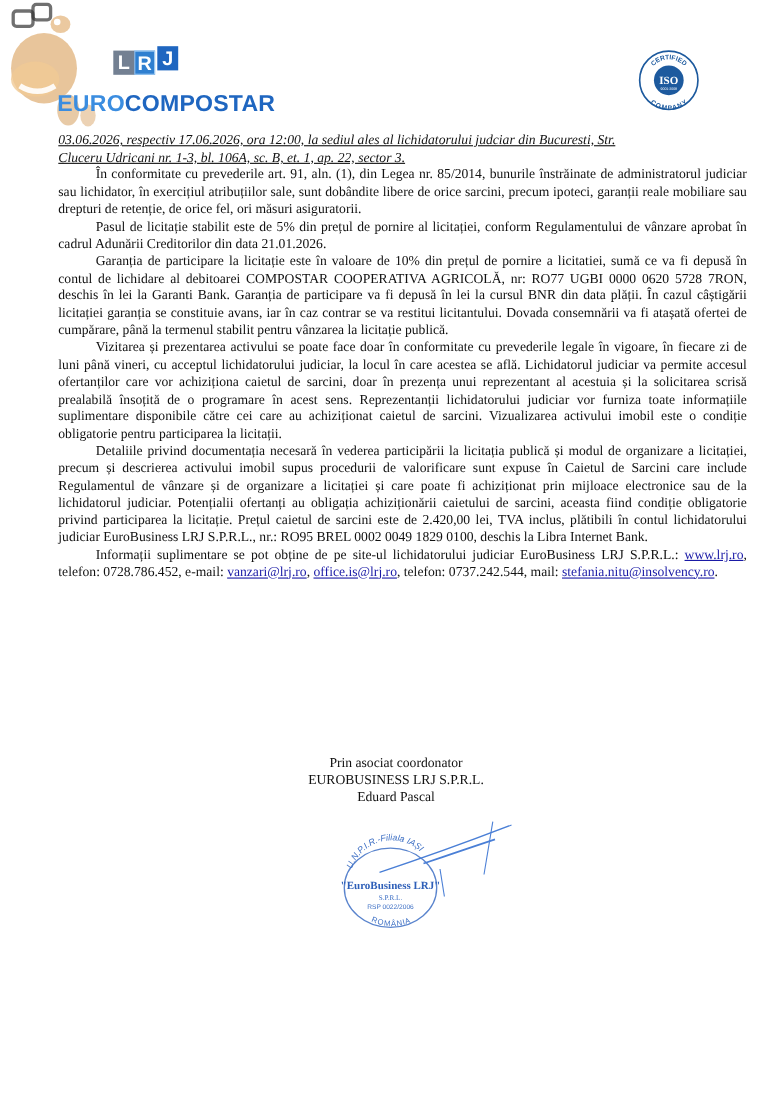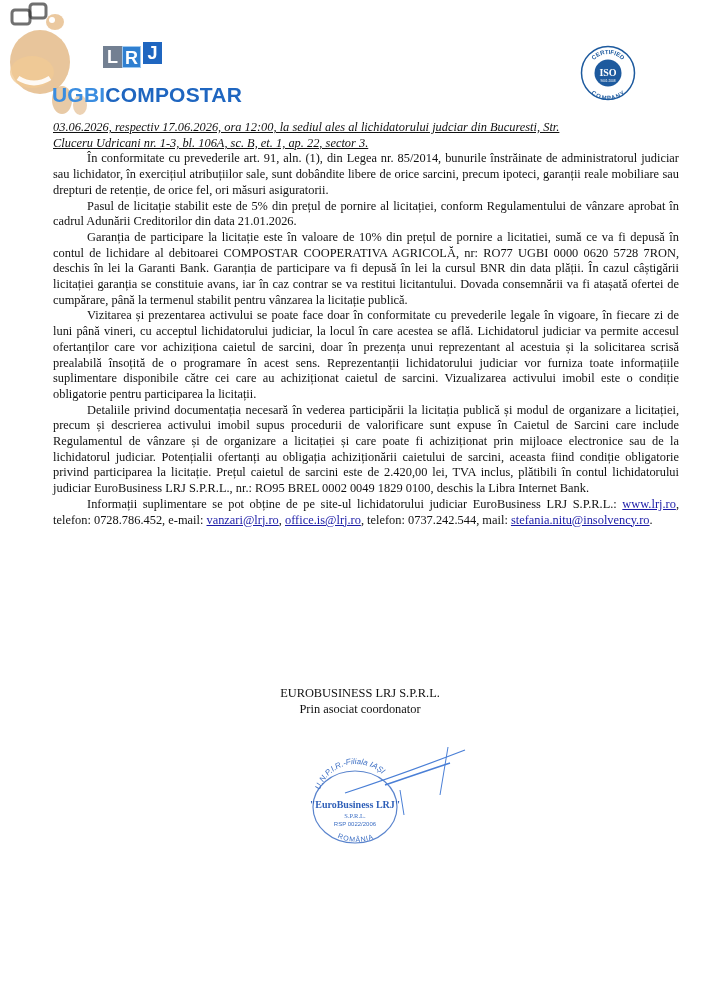--- a/index.html
+++ b/index.html
@@ -35,21 +35,21 @@
   <ellipse cx="62" cy="100" rx="10" ry="14" fill="#d9a66a" opacity="0.6"></ellipse>
   <ellipse cx="80" cy="105" rx="7" ry="10" fill="#d9a66a" opacity="0.5"></ellipse>
 </svg>
 
 <div class="lrj-logo">
   <div class="lrj-box lrj-l">L</div>
   <div class="lrj-box lrj-r">R</div>
   <div class="lrj-box lrj-j">J</div>
 </div>
 <div class="eurobusiness">
-  <span class="eu">UGBI</span><span>COMPOSTAR</span>
+  <span class="eu">EURO</span><span>COMPOSTAR</span>
 </div>
 
 <svg class="iso" viewBox="0 0 56 56">
   <defs>
     <path id="arcTop" d="M9 28 A19 19 0 0 1 47 28"></path>
     <path id="arcBot" d="M8 30 A20 20 0 0 0 48 30"></path>
   </defs>
   <circle cx="28" cy="28" r="26.5" fill="#fff" stroke="#1d5a9e" stroke-width="1.5"></circle>
   <circle cx="28" cy="28" r="13.5" fill="#1d5a9e"></circle>
   <text font-family="Liberation Sans, sans-serif" font-size="6" font-weight="bold" fill="#1d5a9e"><textPath href="#arcTop" startOffset="50%" text-anchor="middle">CERTIFIED</textPath></text>
@@ -63,22 +63,23 @@
   <p class="head-line">Cluceru Udricani nr. 1-3, bl. 106A, sc. B, et. 1, ap. 22, sector 3.</p>
   <p class="ind">În conformitate cu prevederile art. 91, aln. (1), din Legea nr. 85/2014, bunurile înstrăinate de administratorul judiciar sau lichidator, în exercițiul atribuțiilor sale, sunt dobândite libere de orice sarcini, precum ipoteci, garanții reale mobiliare sau drepturi de retenție, de orice fel, ori măsuri asiguratorii.</p>
   <p class="ind">Pasul de licitație stabilit este de 5% din prețul de pornire al licitației, conform Regulamentului de vânzare aprobat în cadrul Adunării Creditorilor din data 21.01.2026.</p>
   <p class="ind">Garanția de participare la licitație este în valoare de 10% din prețul de pornire a licitatiei, sumă ce va fi depusă în contul de lichidare al debitoarei COMPOSTAR COOPERATIVA AGRICOLĂ, nr: RO77 UGBI 0000 0620 5728 7RON, deschis în lei la Garanti Bank. Garanția de participare va fi depusă în lei la cursul BNR din data plății. În cazul câștigării licitației garanția se constituie avans, iar în caz contrar se va restitui licitantului. Dovada consemnării va fi atașată ofertei de cumpărare, până la termenul stabilit pentru vânzarea la licitație publică.</p>
   <p class="ind">Vizitarea și prezentarea activului se poate face doar în conformitate cu prevederile legale în vigoare, în fiecare zi de luni până vineri, cu acceptul lichidatorului judiciar, la locul în care acestea se află. Lichidatorul judiciar va permite accesul  ofertanților care  vor achiziționa caietul de sarcini, doar în prezența unui reprezentant al acestuia și la solicitarea scrisă prealabilă însoțită de o programare în acest sens. Reprezentanții lichidatorului judiciar vor furniza toate informațiile suplimentare disponibile către cei care au achiziționat caietul de sarcini. Vizualizarea activului imobil este o condiție obligatorie pentru participarea la licitații.</p>
   <p class="ind">Detaliile privind documentația necesară în vederea participării la licitația publică și modul de organizare a licitației, precum și descrierea activului imobil supus procedurii de valorificare sunt expuse în Caietul de Sarcini care include Regulamentul de vânzare și de organizare a licitației și care poate fi achiziționat prin mijloace electronice sau de la lichidatorul judiciar. Potențialii ofertanți au obligația achiziționării caietului de sarcini, aceasta fiind condiție obligatorie privind participarea la licitație. Prețul caietul de sarcini este de 2.420,00 lei, TVA inclus, plătibili în contul lichidatorului judiciar EuroBusiness LRJ S.P.R.L., nr.: RO95 BREL 0002 0049 1829 0100, deschis la Libra Internet Bank.</p>
   <p class="ind"><span>Informații suplimentare se pot obține de pe site-ul lichidatorului judiciar EuroBusiness LRJ S.P.R.L.: </span><a>www.lrj.ro</a><span>, telefon: 0728.786.452, e-mail: </span><a>vanzari@lrj.ro</a><span>, </span><a>office.is@lrj.ro</a><span>, telefon: 0737.242.544, mail: </span><a>stefania.nitu@insolvency.ro</a><span>.</span></p>
 </div>
 
 <div class="signature">
+  <div>Prin asociat coordonator</div>
   <div>EUROBUSINESS LRJ S.P.R.L.</div>
-  <div>Prin asociat coordonator</div>
+  <div>Eduard Pascal</div>
 </div>
 
 <svg class="stamp" viewBox="0 0 170 105">
   <defs>
     <path id="stTop" d="M18 58 A38 38 0 0 1 90 40"></path>
     <path id="stBot" d="M24 70 A34 30 0 0 0 88 72"></path>
   </defs>
   <ellipse cx="55" cy="62" rx="42" ry="36" fill="none" stroke="#3d6fc4" stroke-width="1.2" opacity="0.85"></ellipse>
   <text font-family="Liberation Sans, sans-serif" font-size="8" fill="#3d6fc4" font-style="italic"><textPath href="#stTop" startOffset="50%" text-anchor="middle">U.N.P.I.R.-Filiala IAȘI</textPath></text>
   <text x="55" y="63" font-family="Liberation Serif, serif" font-size="10" font-weight="bold" fill="#2e5fb8" text-anchor="middle">"EuroBusiness LRJ"</text>

